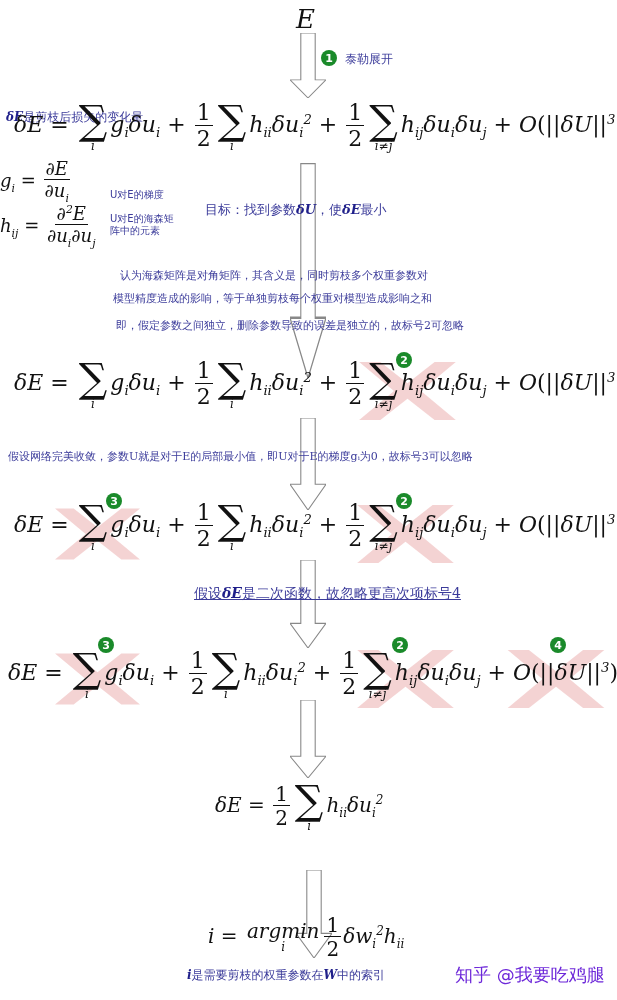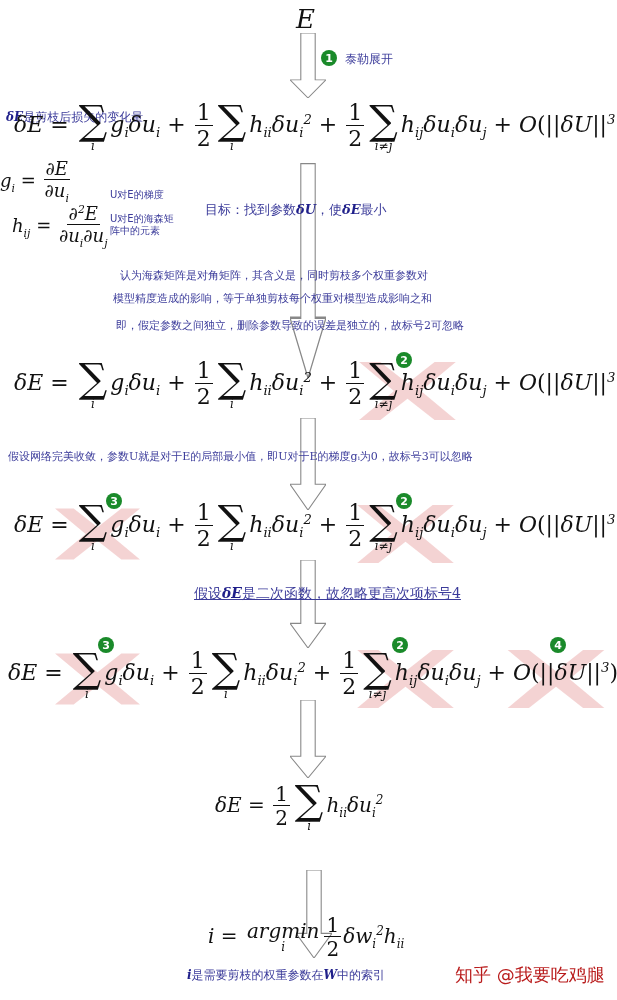--- a/index.html
+++ b/index.html
@@ -14,21 +14,21 @@
            background: #1a8a2a; color: #fff; font: bold 11px "DejaVu Sans", sans-serif;
            display: flex; align-items: center; justify-content: center; }
   .xmark { position: absolute; opacity: 0.45; }
   .frac { display: inline-flex; flex-direction: column; align-items: center; vertical-align: middle; line-height: 1; margin: 0 2px; }
   .frac .num { border-bottom: 1.3px solid #111; padding: 0 2px 1px; }
   .frac .den { padding-top: 2px; }
   .sum { display: inline-flex; flex-direction: column; align-items: center; vertical-align: middle; line-height: 1; margin: 0 3px; }
   .sum .sig { font-size: 40px; line-height: 40px; }
   .sum .sub { font-size: 12px; font-style: italic; }
   sub, sup { font-size: 60%; font-style: italic; }
-  .watermark { color: #b91c1c; font-family: "DejaVu Sans", sans-serif; font-size: 18px; white-space: nowrap; }
+  .watermark { color: #6d28d9; font-family: "DejaVu Sans", sans-serif; font-size: 18px; white-space: nowrap; }
 </style>
 </head>
 <body>
 
 <svg width="0" height="0" style="position:absolute">
   <defs>
     <symbol id="xcross" viewBox="0 0 100 60">
       <polygon points="0,0 22,0 50,22 78,0 100,0 64,30 100,60 78,60 50,38 22,60 0,60 36,30" fill="#e8a0a0"></polygon>
     </symbol>
     <symbol id="arrowdown" viewBox="0 0 40 100" preserveAspectRatio="none">
@@ -71,21 +71,21 @@
     </span><span class="mi">h<sub>ij</sub>δu<sub>i</sub>δu<sub>j</sub></span> + <span class="mi">O</span>(||<span class="mi">δU</span>||<sup>3</sup>)
 </div>
 
 <div class="abs math" style="left:0px;top:160px;font-size:18px;">
   <span class="mi">g<sub>i</sub></span> = <span class="frac">
       <span class="num mi">∂E</span>
       <span class="den mi">∂u<sub>i</sub></span>
     </span>
 </div>
 <div class="abs note" style="left:110px;top:188px;font-size:10px;">U对E的梯度</div>
-<div class="abs math" style="left:12px;top:205px;font-size:18px;text-align:right;">
+<div class="abs math" style="left:0px;top:205px;font-size:18px;text-align:right;">
   <span class="mi">h<sub>ij</sub></span> = <span class="frac">
       <span class="num mi">∂<sup>2</sup>E</span>
       <span class="den mi">∂u<sub>i</sub>∂u<sub>j</sub></span>
     </span>
 </div>
 <div class="abs note" style="left:110px;top:213px;font-size:10px;line-height:12px;">
   <div>U对E的海森矩</div>
   <div>阵中的元素</div>
 </div>
 

